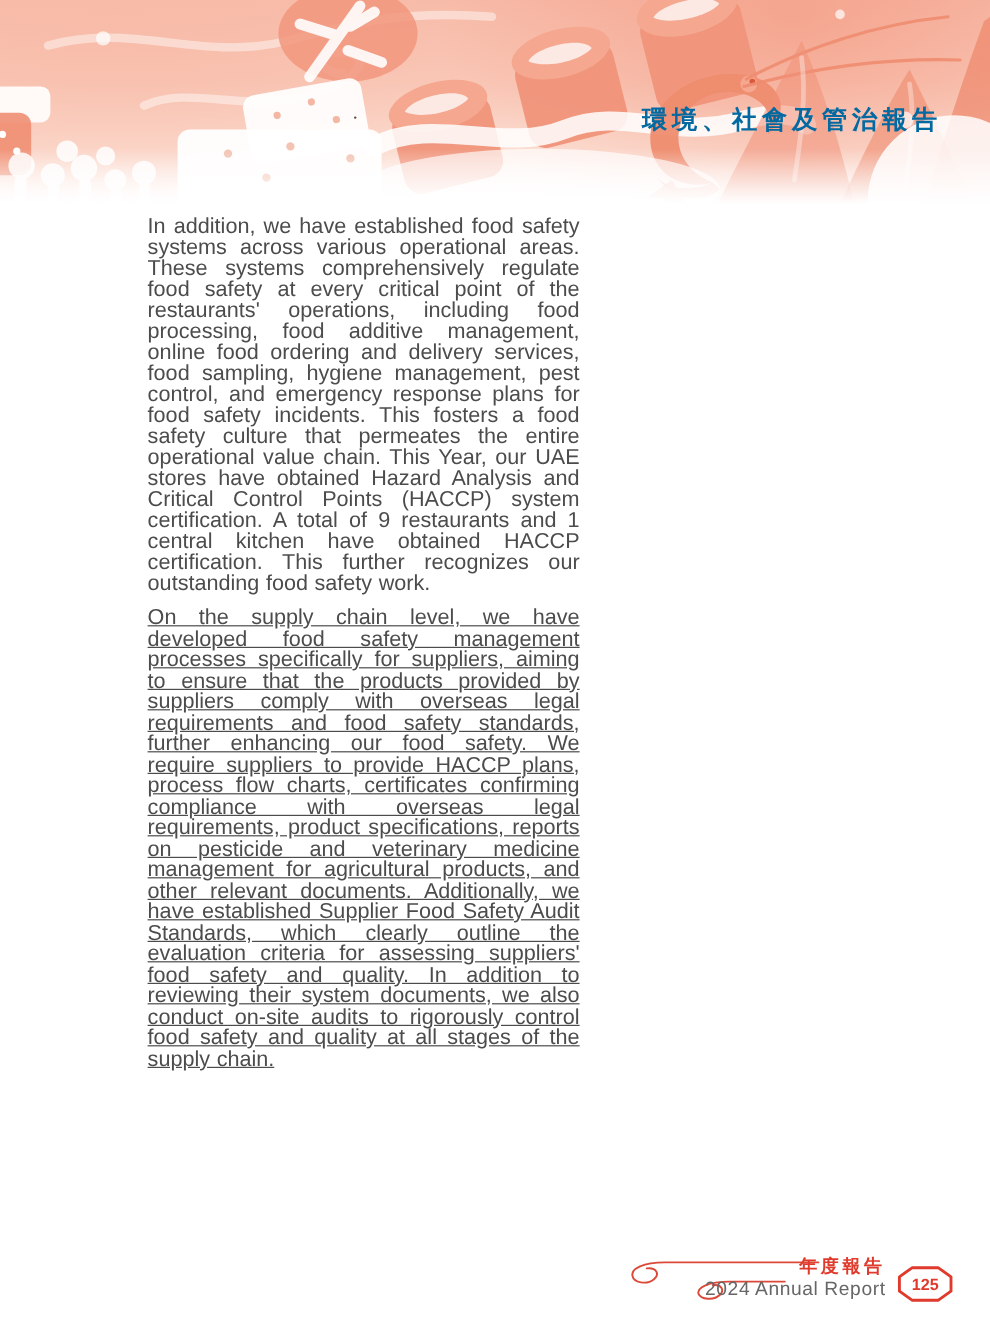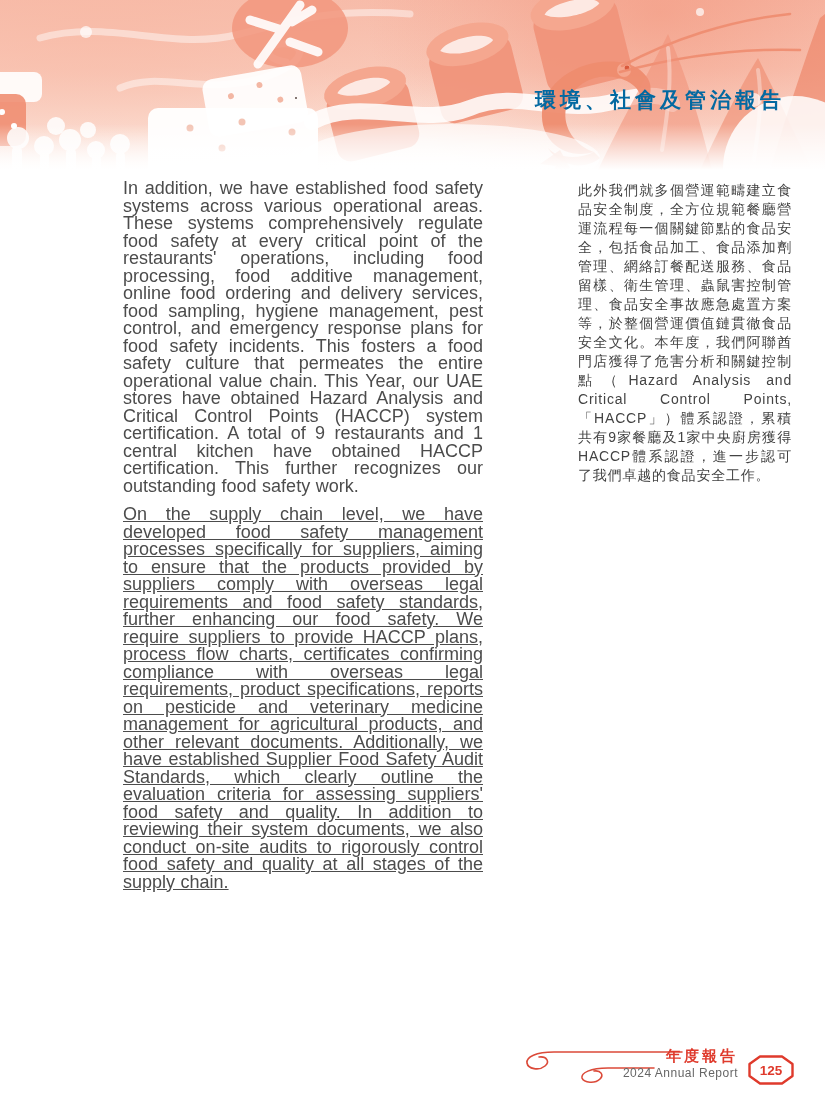--- a/index.html
+++ b/index.html
@@ -70,21 +70,21 @@
   .footer-swirl { position:absolute; left:512px; top:1042px; }
   .footer-text {
     position:absolute; right:87px; top:1048px; text-align:right; line-height:1;
   }
   .footer-zh {
     font-size:15px; font-weight:bold; letter-spacing:3px;
     color:#DF3A2C;
   }
   .footer-en {
     margin-top:4px;
-    font-size:12px; color:#666666; letter-spacing:0.5px;
+    font-size:16px; color:#666666; letter-spacing:0.5px;
   }
   .page-badge {
     position:absolute; left:747px; top:1054px; width:48px; height:32px;
   }
   .page-badge .num {
     position:absolute; left:0; top:0; width:48px; height:32px;
     display:flex; align-items:center; justify-content:center;
     font-size:13.5px; font-weight:bold; color:#DF3A2C;
   }
 </style>
@@ -183,21 +183,20 @@
     <div class="fade"></div>
   </div>
 
   <div class="header-titles">
     <div class="title-zh">環境、社會及管治報告</div>
   </div>
   <div class="stray-dot"></div>
 
   <p id="p-en-1" class="para para-en">In addition, we have established food safety systems across various operational areas. These systems comprehensively regulate food safety at every critical point of the restaurants' operations, including food processing, food additive management, online food ordering and delivery services, food sampling, hygiene management, pest control, and emergency response plans for food safety incidents. This fosters a food safety culture that permeates the entire operational value chain. This Year, our UAE stores have obtained Hazard Analysis and Critical Control Points (HACCP) system certification. A total of 9 restaurants and 1 central kitchen have obtained HACCP certification. This further recognizes our outstanding food safety work.</p>
   <p id="p-en-2" class="para para-en">On the supply chain level, we have developed food safety management processes specifically for suppliers, aiming to ensure that the products provided by suppliers comply with overseas legal requirements and food safety standards, further enhancing our food safety. We require suppliers to provide HACCP plans, process flow charts, certificates confirming compliance with overseas legal requirements, product specifications, reports on pesticide and veterinary medicine management for agricultural products, and other relevant documents. Additionally, we have established Supplier Food Safety Audit Standards, which clearly outline the evaluation criteria for assessing suppliers' food safety and quality. In addition to reviewing their system documents, we also conduct on-site audits to rigorously control food safety and quality at all stages of the supply chain.</p>
-  <p id="p-zh-1" class="para para-zh">此外我們就多個營運範疇建立食品安全制度，全方位規範餐廳營運流程每一個關鍵節點的食品安全，包括食品加工、食品添加劑管理、網絡訂餐配送服務、食品留樣、衛生管理、蟲鼠害控制管理、食品安全事故應急處置方案等，於整個營運價值鏈貫徹食品安全文化。本年度，我們阿聯酋門店獲得了危害分析和關鍵控制點（Hazard Analysis and Critical Control Points,「HACCP」）體系認證，累積共有9家餐廳及1家中央廚房獲得HACCP體系認證，進一步認可了我們卓越的食品安全工作。</p>
 
   <svg class="footer-swirl" width="235" height="42" viewBox="0 0 235 42">
     <g fill="none" stroke="#DB4A39" stroke-width="1.6" stroke-linecap="round">
       <path d="M 170 10 L 42 10 C 24 10 14 15 15 21 C 16 27 27 29 33 24 C 38 20 35 14 27 15"></path>
       <path d="M 142 26 L 96 26 C 78 26 69 31 70 36 C 72 41 83 42 88 37 C 92 33 89 28 82 29"></path>
     </g>
   </svg>
 
   <div class="footer-text">
     <div class="footer-zh">年度報告</div>

